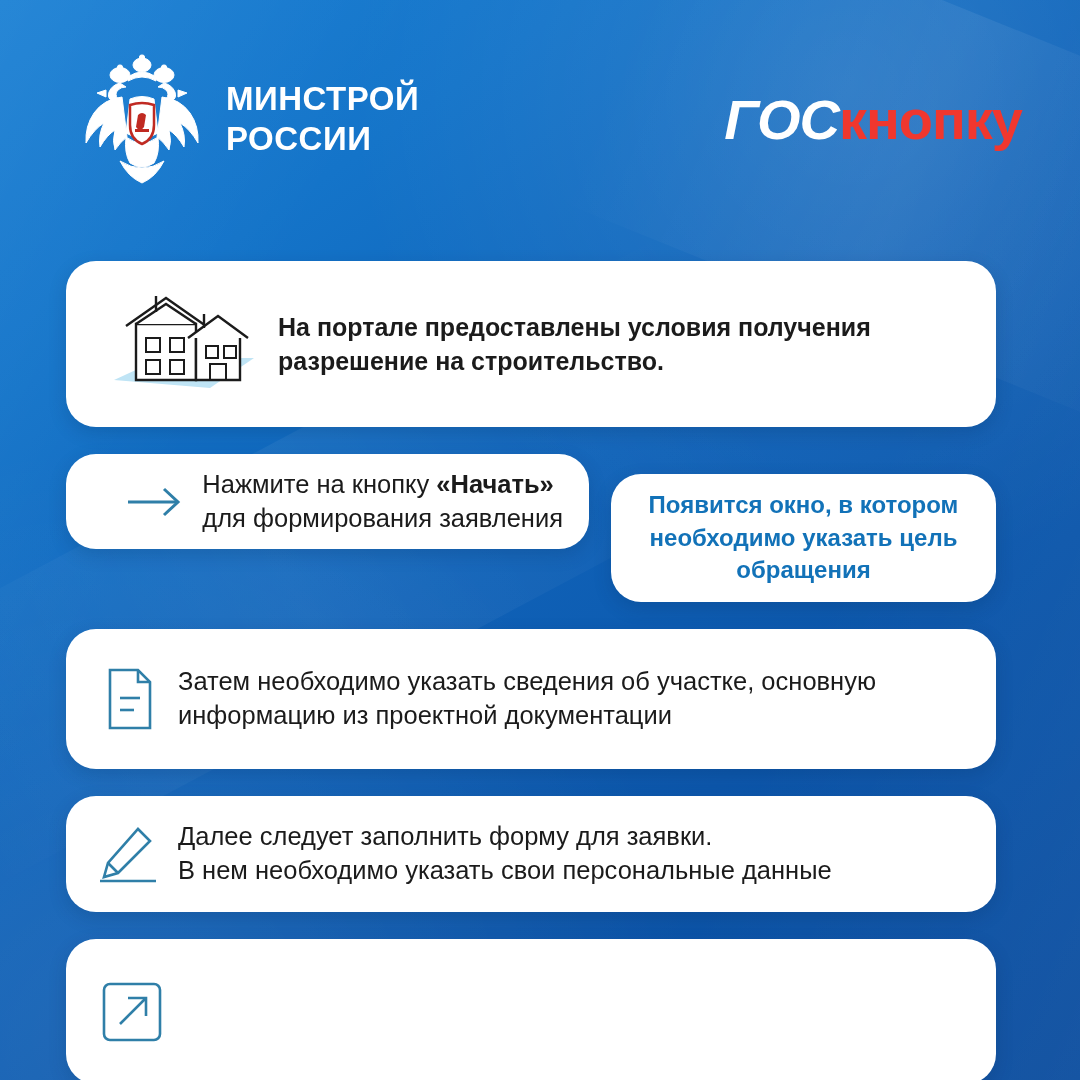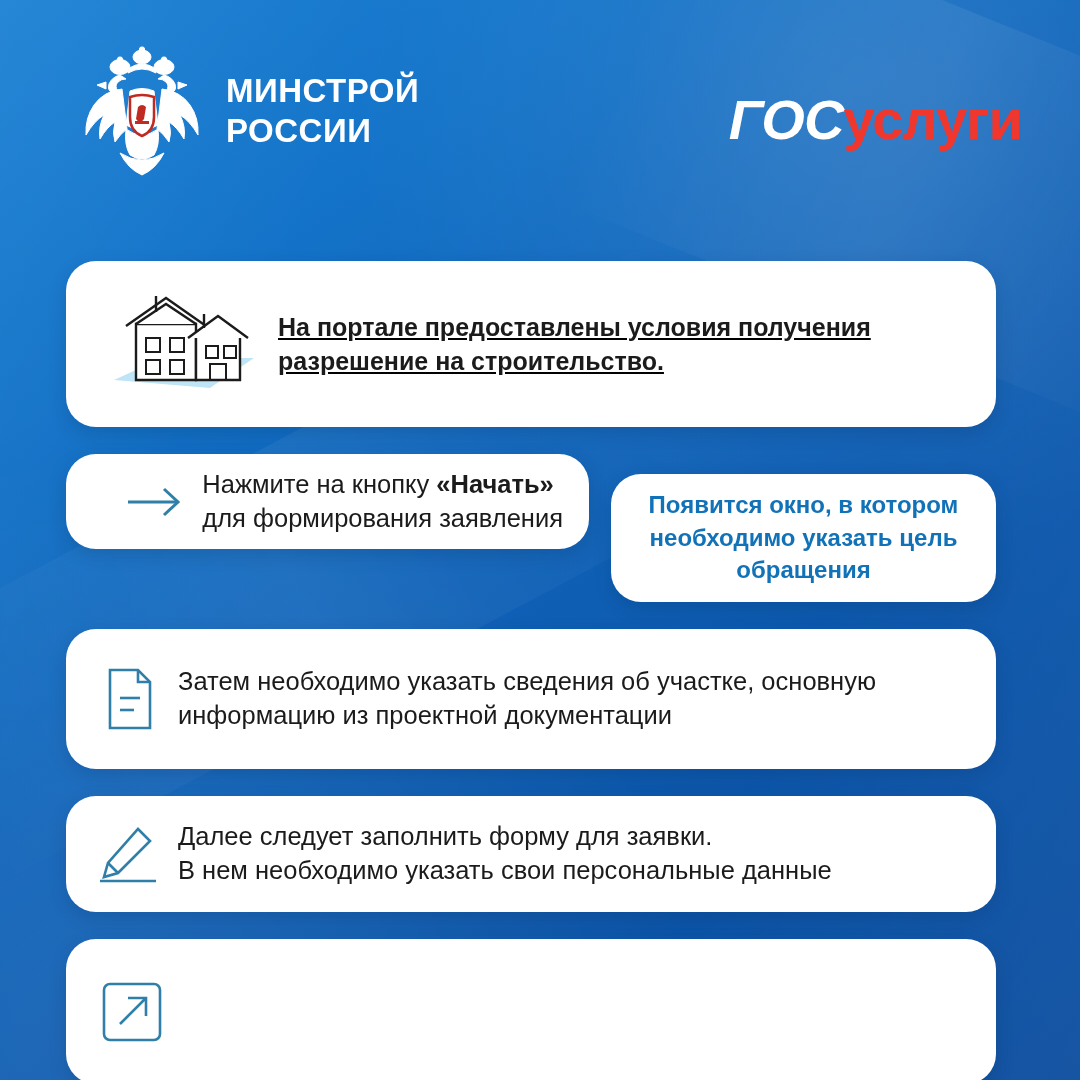--- a/index.html
+++ b/index.html
@@ -50,21 +50,21 @@
     height: 330px;
     transform: rotate(22deg);
     background: linear-gradient(90deg, rgba(255,255,255,0.00) 0%, rgba(255,255,255,0.07) 50%, rgba(255,255,255,0.00) 100%);
     pointer-events: none;
   }
 
   
   header.top {
     position: relative;
     display: flex;
-    align-items: center;
+    align-items: flex-end;
     padding: 37px 60px 0 80px;
     height: 185px;
     box-sizing: border-box;
   }
   .ministry {
     display: flex;
     align-items: center;
     gap: 22px;
   }
   .emblem {
@@ -105,21 +105,20 @@
     box-shadow: 0 6px 18px rgba(3, 38, 80, 0.18);
     display: flex;
     align-items: center;
     box-sizing: border-box;
   }
   .card-1 {
     width: 930px;
     height: 166px;
     padding: 0 34px;
     margin-bottom: 27px;
-    text-decoration: underline;
   }
   .row-2 {
     display: flex;
     gap: 22px;
     margin-bottom: 27px;
   }
   .card-2 {
     width: 530px;
     height: 95px;
     padding: 0 26px;
@@ -223,21 +222,21 @@
             <path d="M58 62 q4 -4 8 0 l-2 12 q-2 3 -4 3 q-2 0 -4 -3 z" fill="#c02a22"></path>
             <rect x="55" y="76" width="14" height="3" fill="#c02a22"></rect>
           </g>
         </svg>
       </span>
       <div class="ministry-name">МИНСТРОЙ
 РОССИИ</div>
     </div>
 
     <div class="gosuslugi">
-      <span class="gos-white">ГОС</span><span class="gos-red">услуги</span>
+      <span class="gos-white">ГОС</span><span class="gos-red">кнопку</span>
     </div>
   </header>
 
   <section class="cards">
 
     <div class="card card-1">
       <span class="icon-box icon-house">
         <svg viewBox="0 0 170 120" width="170" height="120" aria-hidden="true">
           <path d="M14 96 L62 74 L154 74 L110 104 Z" fill="#bfe4f5"></path>
           <path d="M36 40 L36 96 L96 96 L96 40 Z" fill="#ffffff" stroke="#1b1b1b" stroke-width="2.4"></path>

